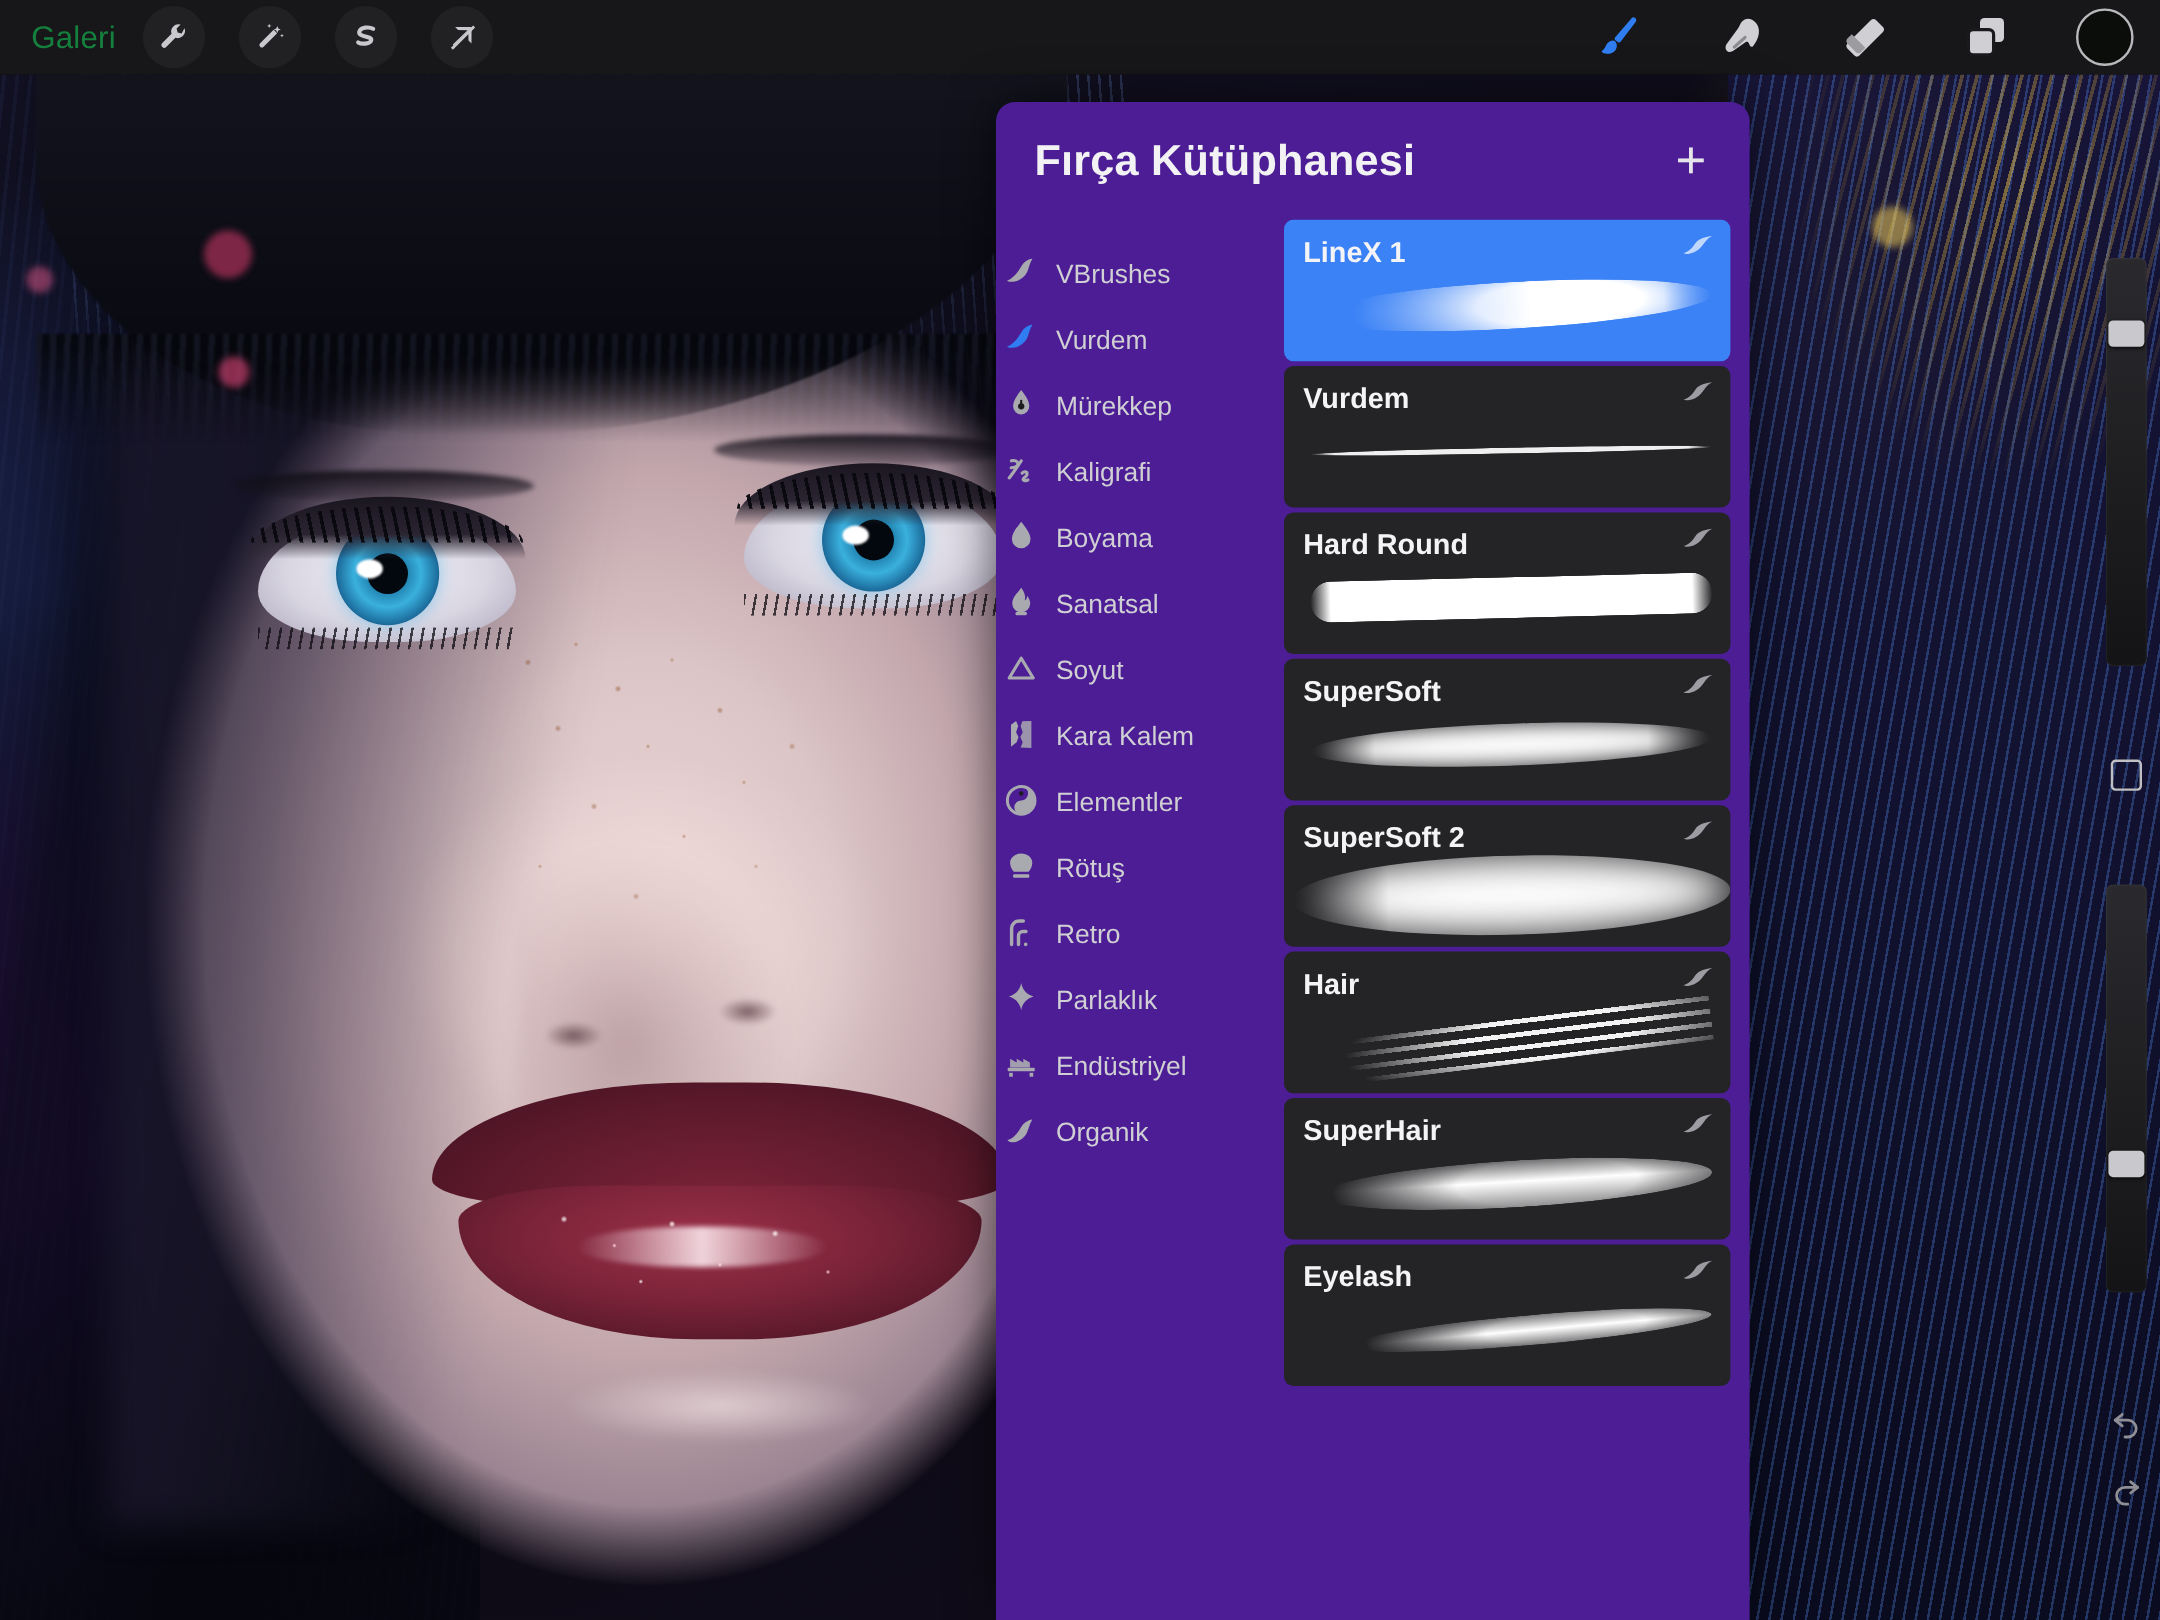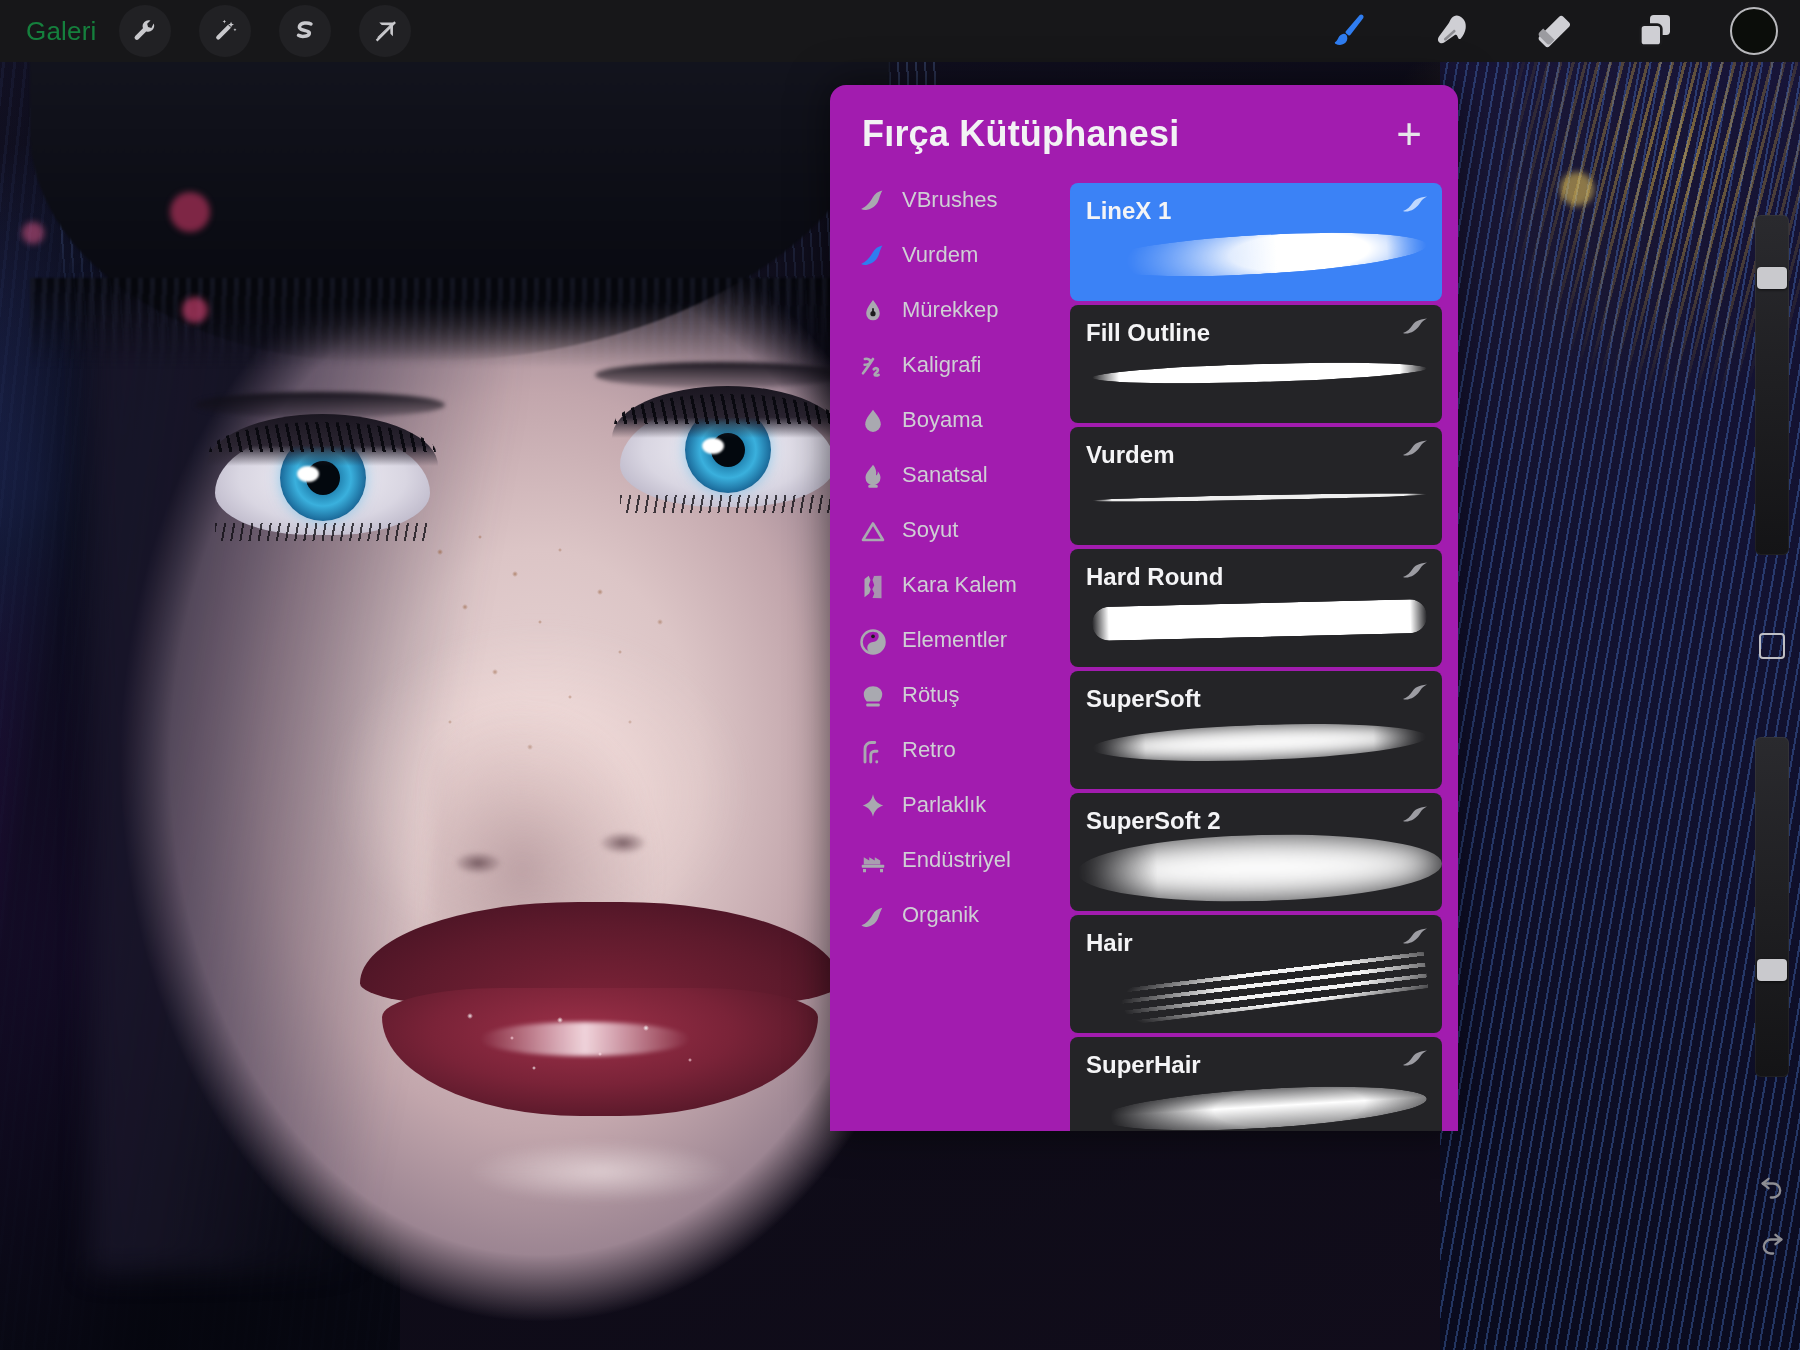--- a/index.html
+++ b/index.html
@@ -230,38 +230,38 @@
     background:#c9c9cd; box-shadow:0 1px 3px rgba(0,0,0,.6);
   }
   .sq-btn {
     width:26px; height:26px; border:2px solid #bfbfc4; border-radius:4px; margin:78px 0;
   }
   .undo-btn { margin-top:96px; }
   .redo-btn { margin-top:28px; }
 
   
   .panel {
-    position:absolute; left:830px; top:85px; width:628px; height:1046px;
-    background:#a21caf; border-radius:16px 16px 0 0;
+    position:absolute; left:830px; top:85px; width:628px; height:1265px;
+    background:#4c1d95; border-radius:16px 16px 0 0;
     box-shadow: 0 0 40px rgba(0,0,0,.55);
     overflow:hidden; z-index:50;
   }
   .panel-head {
     height:98px; display:flex; align-items:center; justify-content:space-between;
     padding:0 36px 0 32px;
   }
   .panel-title { color:#f2f2f4; font-size:36px; font-weight:bold; letter-spacing:.2px; }
   .plus-btn { color:#e6e6ea; font-size:44px; font-weight:300; line-height:1; cursor:default; }
 
   .panel-body { display:flex; height:1167px; }
   .cat-col {
     width:240px; flex:0 0 240px; overflow:hidden; padding-top:4px;
   }
   .cat-item {
-    height:55px; display:flex; align-items:flex-start; padding-left:22px;
+    height:55px; display:flex; align-items:flex-end; 
   }
   .cat-icon { width:42px; flex:0 0 42px; display:flex; align-items:center; justify-content:center; }
   .cat-label { color:#cfcfd4; font-size:22px; margin-left:8px; white-space:nowrap; }
 
   .brush-col {
     flex:1; padding:0 16px 0 0; overflow:hidden;
   }
   .brush-card {
     position:relative; height:118px; margin-bottom:4px; border-radius:8px;
     background:#242427; overflow:hidden;
@@ -649,31 +649,20 @@
             </div>
             <div class="brush-name">LineX 1</div>
             <div class="brush-badge">
               <svg width="26" height="18" viewBox="0 0 26 18" fill="#cfe2ff">
       <path d="M1 16c4-1 7.2-4.2 9.8-8.2C12.6 5 16 2.6 25 1.6c-3 1.4-5 3.2-6.8 6-2.6 4-6.6 8-12.4 8.8-2 .3-3.6.2-4.8-.4z"></path>
               </svg>
             </div>
           </div>
           <div class="brush-card">
             <div class="stroke">
-              <div class="s-fill"></div>
-            </div>
-            <div class="brush-name">Fill Outline</div>
-            <div class="brush-badge">
-              <svg width="26" height="18" viewBox="0 0 26 18" fill="#a9a9b0">
-      <path d="M1 16c4-1 7.2-4.2 9.8-8.2C12.6 5 16 2.6 25 1.6c-3 1.4-5 3.2-6.8 6-2.6 4-6.6 8-12.4 8.8-2 .3-3.6.2-4.8-.4z"></path>
-              </svg>
-            </div>
-          </div>
-          <div class="brush-card">
-            <div class="stroke">
               <div class="s-sketch"></div>
             </div>
             <div class="brush-name">Vurdem</div>
             <div class="brush-badge">
               <svg width="26" height="18" viewBox="0 0 26 18" fill="#a9a9b0">
       <path d="M1 16c4-1 7.2-4.2 9.8-8.2C12.6 5 16 2.6 25 1.6c-3 1.4-5 3.2-6.8 6-2.6 4-6.6 8-12.4 8.8-2 .3-3.6.2-4.8-.4z"></path>
               </svg>
             </div>
           </div>
           <div class="brush-card">

